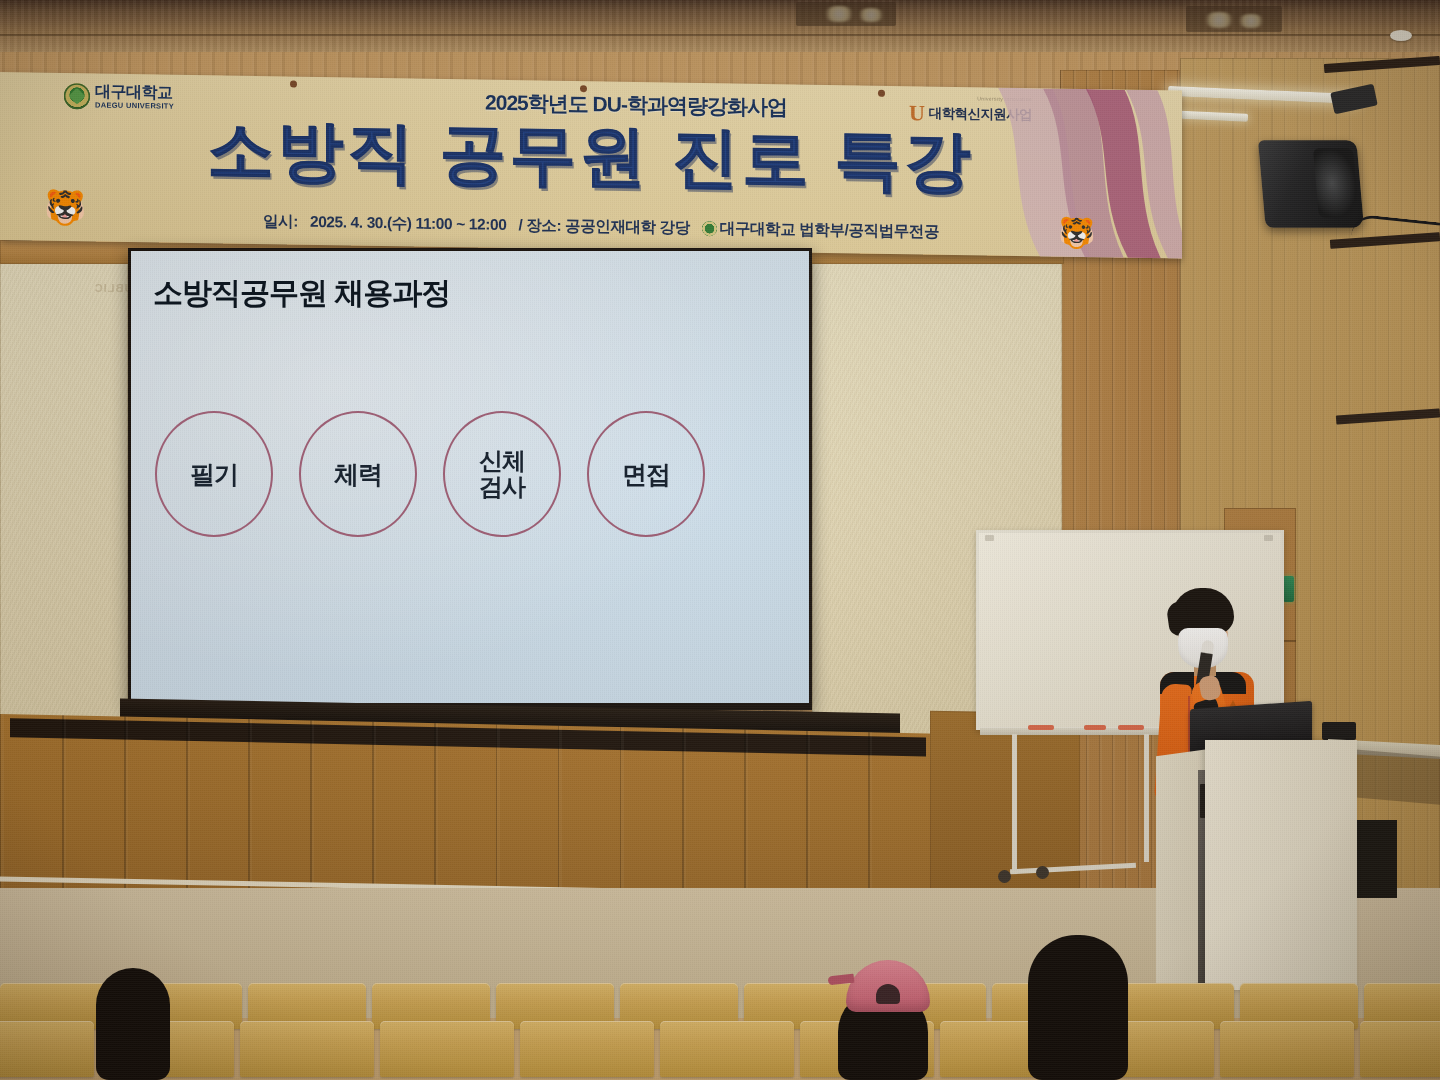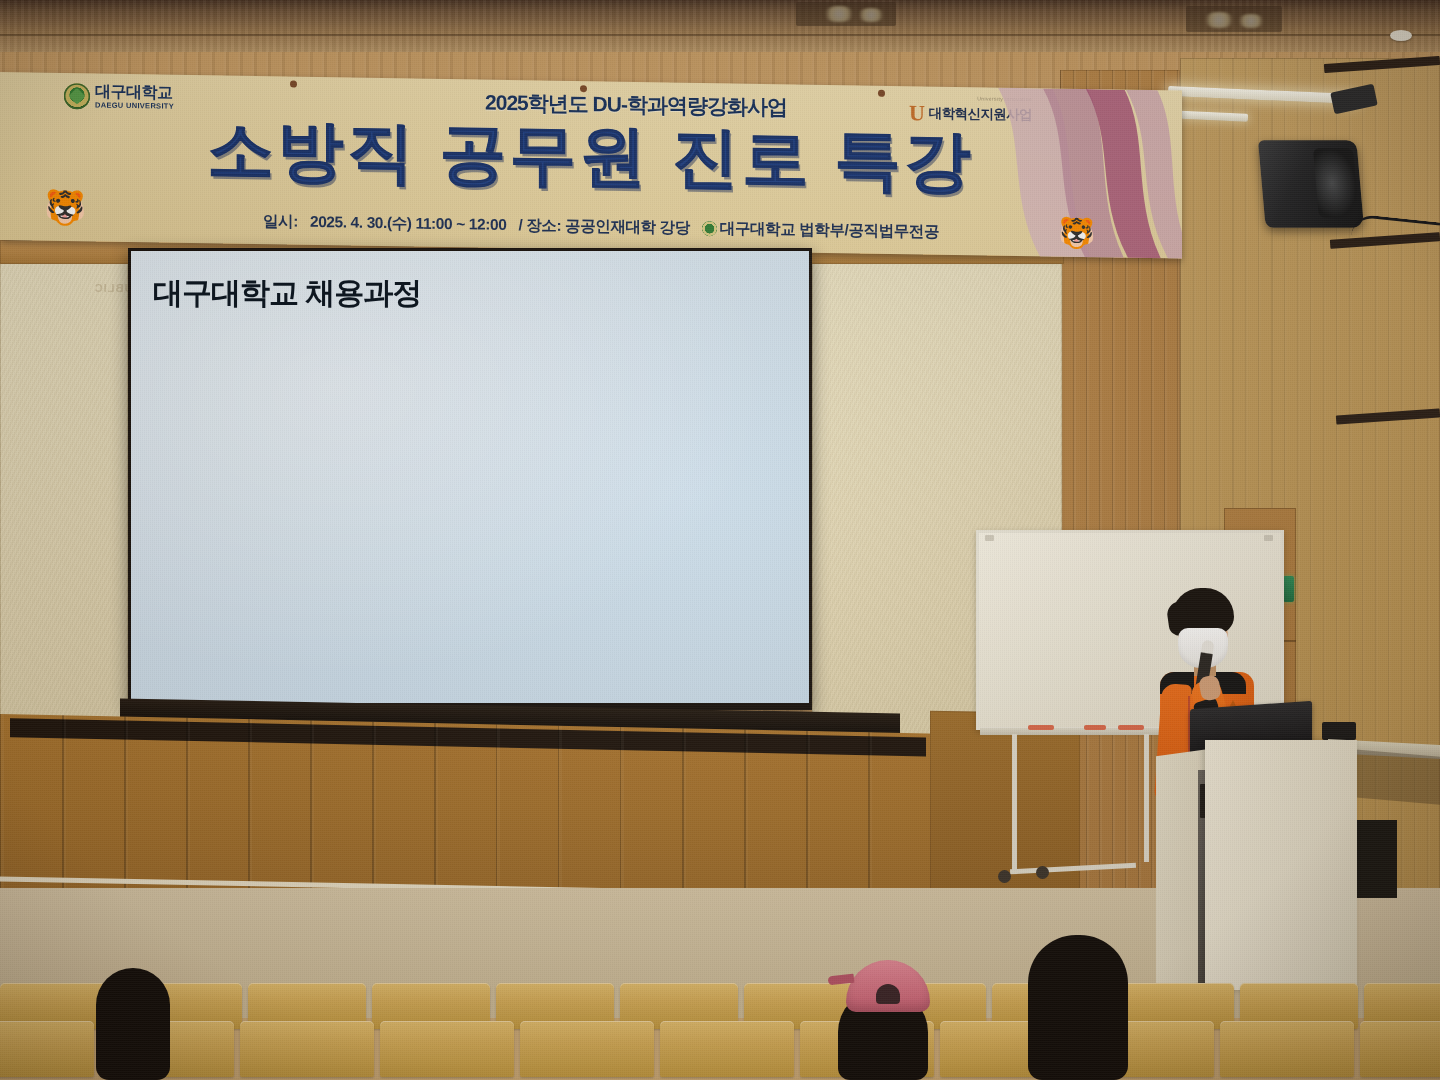--- a/index.html
+++ b/index.html
@@ -360,21 +360,38 @@
           <path d="M158,-10 C198,50 168,110 213,180 L236,180 C196,110 224,45 190,-10 Z" fill="#cfa7b4" opacity=".8"></path>
         </svg>
       </div>
       <span class="tiger" style="left:44px;bottom:16px;">🐯</span>
       <span class="tiger" style="right:86px;bottom:8px;font-size:30px;">🐯</span>
     </div>
   </div>
 
   <div class="screen-frame">
     <div class="screen">
-      <div class="slide-title">대구대학교 채용과정</div>
+      <div class="slide-title">소방직공무원 채용과정</div>
+      <div class="ellipse-row">
+        <div class="ell">
+          <span>필기</span>
+        </div>
+        <div class="ell">
+          <span>체력</span>
+        </div>
+        <div class="ell two">
+          <span>
+            <span>신체</span><br>
+            <span>검사</span>
+          </span>
+        </div>
+        <div class="ell">
+          <span>면접</span>
+        </div>
+      </div>
     </div>
   </div>
   <div class="screen-bar"></div>
 
   <div class="wainscot">
     <div class="wainscot-slot"></div>
     <div class="wainscot-lines"></div>
   </div>
   <div class="panel-wood" style="left:930px;top:712px;width:150px;height:190px;background:linear-gradient(180deg,#9d6d2c,#8e6126);transform:skewY(1deg);"></div>
 

